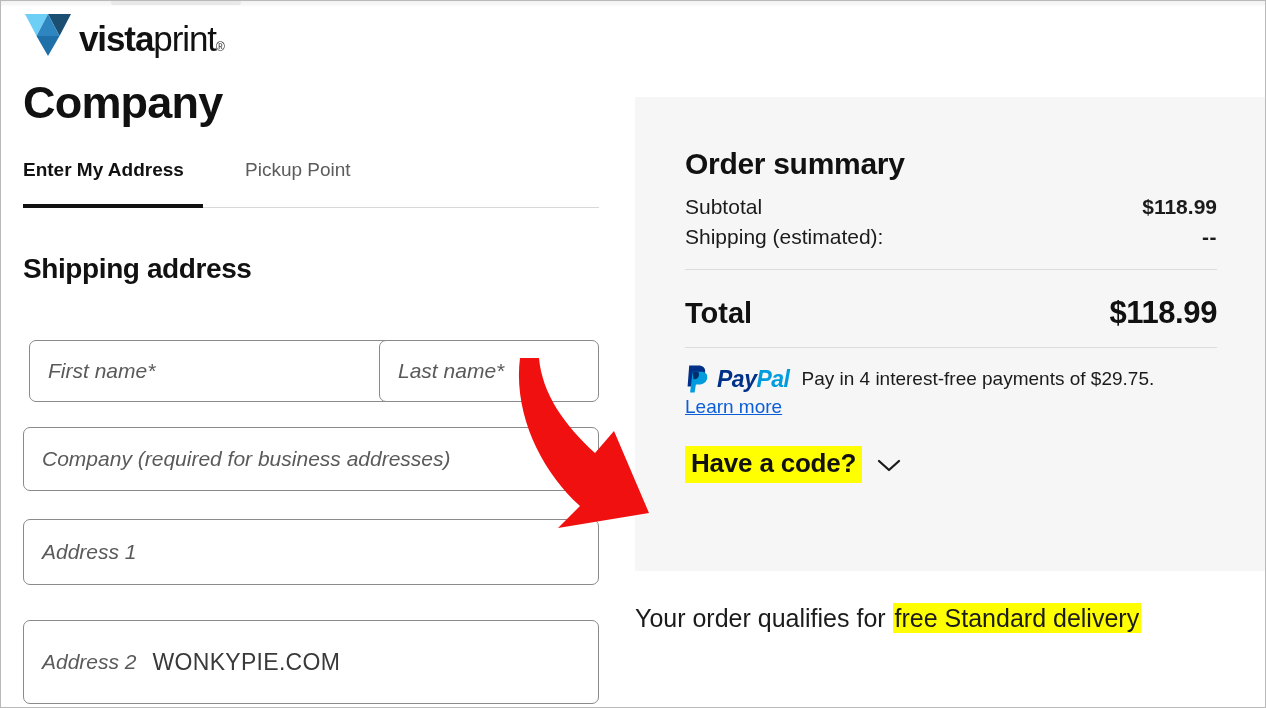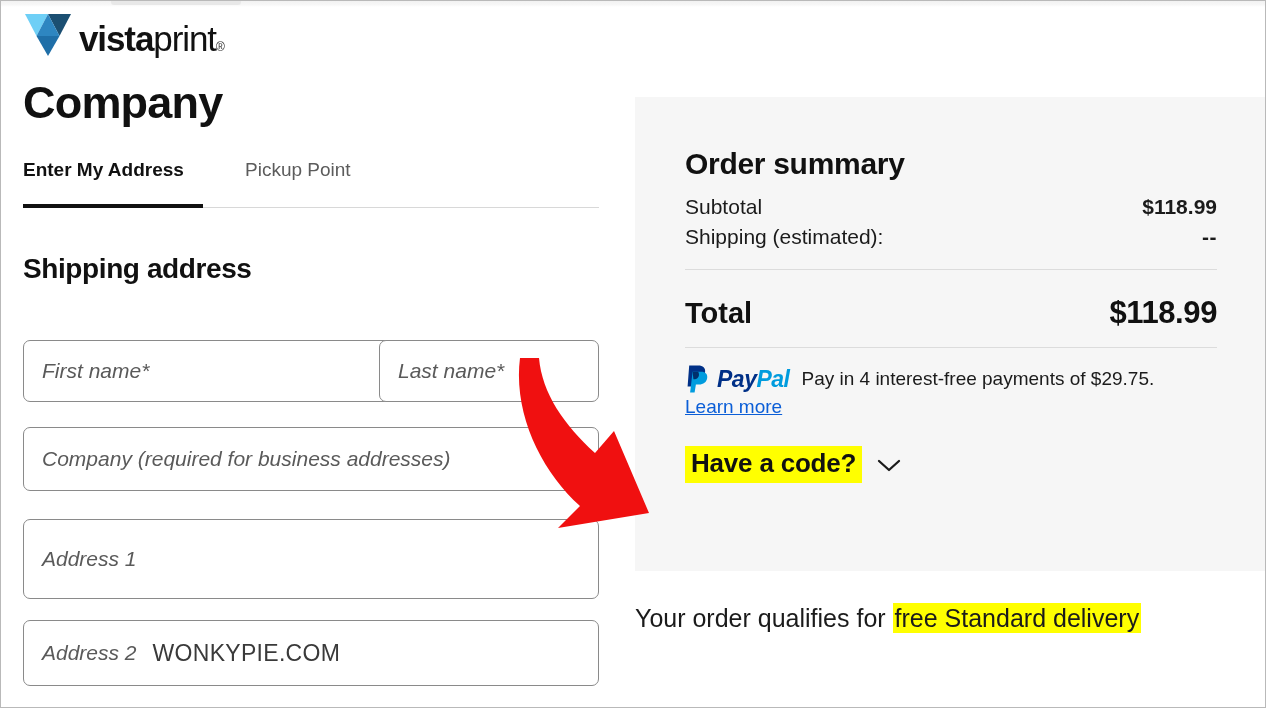--- a/index.html
+++ b/index.html
@@ -284,37 +284,37 @@
 
     <div class="tabs">
       <button class="tab tab-1">Enter My Address</button>
       <button class="tab tab-2">Pickup Point</button>
       <div class="tab-underline"></div>
     </div>
 
     <h2 class="section-title">Shipping address</h2>
   </div>
 
-  <div class="field" style="left:22px; top:339px; width:396px; height:62px;">
+  <div class="field" style="left:28px; top:339px; width:396px; height:62px;">
     <span class="field-ph">First name*</span>
   </div>
 
   <div class="field" style="left:378px; top:339px; width:220px; height:62px; overflow:hidden;">
     <span class="field-ph">Last name*</span>
   </div>
 
   <div class="field" style="left:22px; top:426px; width:576px; height:64px; overflow:hidden;">
     <span class="field-ph">Company (required for business addresses)</span>
   </div>
 
-  <div class="field" style="left:22px; top:518px; width:576px; height:80px;">
+  <div class="field" style="left:22px; top:518px; width:576px; height:66px;">
     <span class="field-ph">Address 1</span>
   </div>
 
-  <div class="field" style="left:22px; top:619px; width:576px; height:66px;">
+  <div class="field" style="left:22px; top:619px; width:576px; height:84px;">
     <span class="field-ph">Address 2</span>
     <span class="field-val">WONKYPIE.COM</span>
   </div>
 
   <div class="summary-panel">
     <div class="summary-inner">
       <h2 class="summary-title">Order summary</h2>
 
       <div class="sum-row">
         <span>Subtotal</span>

